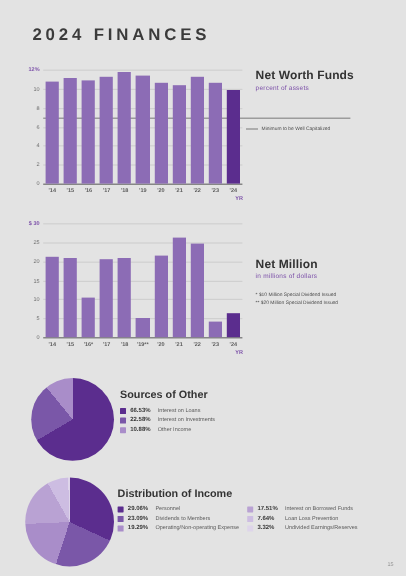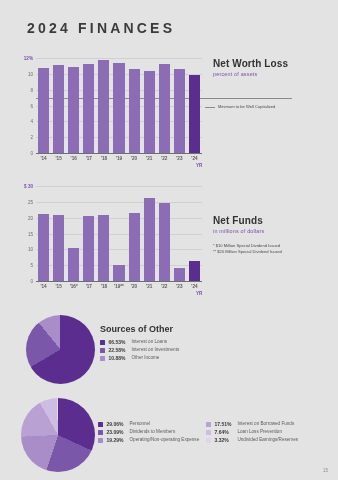--- a/index.html
+++ b/index.html
@@ -125,21 +125,21 @@
         <div class="xtick" style="left: 134.727px; width: 15.0909px; top: 97.5px;">'22</div>
         <div class="bar" style="left: 151.78px; width: 11.1673px; height: 83.9167px; bottom: 10px;"></div>
         <div class="xtick" style="left: 149.818px; width: 15.0909px; top: 97.5px;">'23</div>
         <div class="bar accent" style="left: 166.871px; width: 11.1673px; height: 78.375px; bottom: 10px;"></div>
         <div class="xtick" style="left: 164.909px; width: 15.0909px; top: 97.5px;">'24</div>
       </div>
   </div>
   <div class="axis-unit" id="chart1-yr" style="left:196px;top:163px;">YR</div>
 
   <div class="side" style="left:213px;top:58px;width:120px;">
-    <h2>Net Worth Loss</h2>
+    <h2>Net Worth Funds</h2>
     <div class="sub">percent of assets</div>
   </div>
   <div class="side" style="left:205px;top:104px;width:130px;">
     <div class="legend-line-row">
       <span class="dashline"></span>
       <span class="note">Minimum to be Well Capitalized</span>
     </div>
   </div>
 
   <div class="chart" id="chart2" style="left:22px;top:186px;width:180px;height:105px;">
@@ -178,21 +178,21 @@
         <div class="xtick" style="left: 134.727px; width: 15.0909px; top: 97.5px;">'22</div>
         <div class="bar" style="left: 151.78px; width: 11.1673px; height: 13.3px; bottom: 10px;"></div>
         <div class="xtick" style="left: 149.818px; width: 15.0909px; top: 97.5px;">'23</div>
         <div class="bar accent" style="left: 166.871px; width: 11.1673px; height: 19.6333px; bottom: 10px;"></div>
         <div class="xtick" style="left: 164.909px; width: 15.0909px; top: 97.5px;">'24</div>
       </div>
   </div>
   <div class="axis-unit" id="chart2-yr" style="left:196px;top:291px;">YR</div>
 
   <div class="side" style="left:213px;top:215px;width:120px;">
-    <h2>Net Funds</h2>
+    <h2>Net Million</h2>
     <div class="sub">in millions of dollars</div>
   </div>
   <div class="side" style="left:213px;top:243px;width:120px;">
     <div class="note">
       <span>*</span>
       <span>$10 Million Special Dividend Issued</span>
     </div>
     <div class="note">
       <span>**</span>
       <span>$20 Million Special Dividend Issued</span>
@@ -213,20 +213,21 @@
         <span class="llab">Interest on Investments</span>
       </div>
       <div class="lrow">
         <span class="swatch" style="background: rgb(169, 141, 201);"></span>
         <span class="lpct">10.88%</span>
         <span class="llab">Other Income</span>
       </div>
     </div>
 
   <div class="pie" id="pie2" style="left: 21px; top: 398px; width: 74px; height: 74px; background: conic-gradient(rgb(91, 45, 142) 10deg, rgb(91, 45, 142) 114.71deg, rgb(122, 87, 168) 114.71deg, rgb(122, 87, 168) 197.91deg, rgb(169, 141, 201) 197.91deg, rgb(169, 141, 201) 267.42deg, rgb(185, 162, 211) 267.42deg, rgb(185, 162, 211) 330.51deg, rgb(205, 189, 226) 330.51deg, rgb(205, 189, 226) 358.04deg, rgb(222, 213, 234) 358.04deg, rgb(222, 213, 234) 370deg);"></div>
+  <div class="pie-title" style="left:98px;top:406px;">Distribution of Income</div>
   <div class="legend" id="legend2a" style="left:98px;top:421px;width:105px;">
       <div class="lrow">
         <span class="swatch" style="background: rgb(91, 45, 142);"></span>
         <span class="lpct">29.06%</span>
         <span class="llab">Personnel</span>
       </div>
       <div class="lrow">
         <span class="swatch" style="background: rgb(122, 87, 168);"></span>
         <span class="lpct">23.09%</span>
         <span class="llab">Dividends to Members</span>

